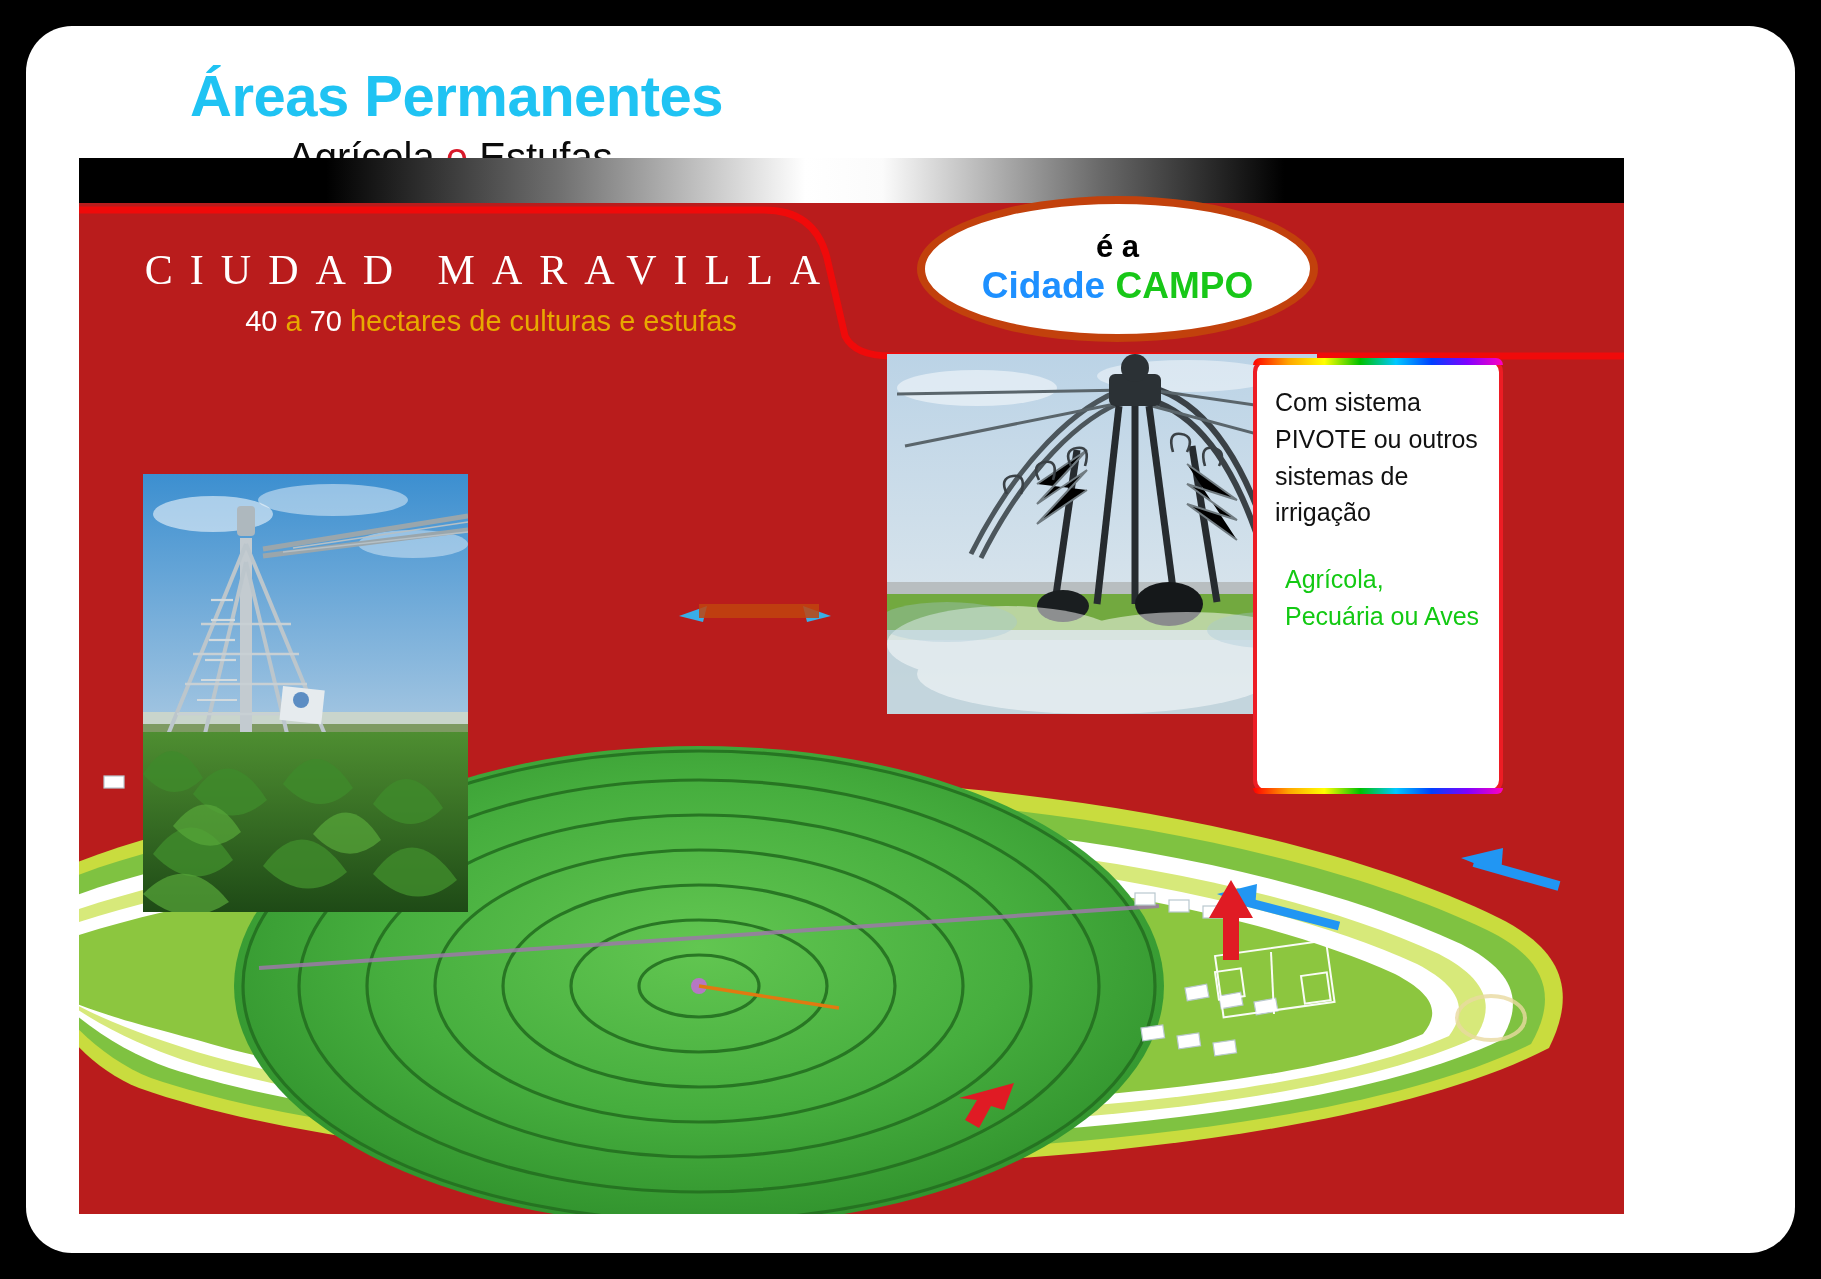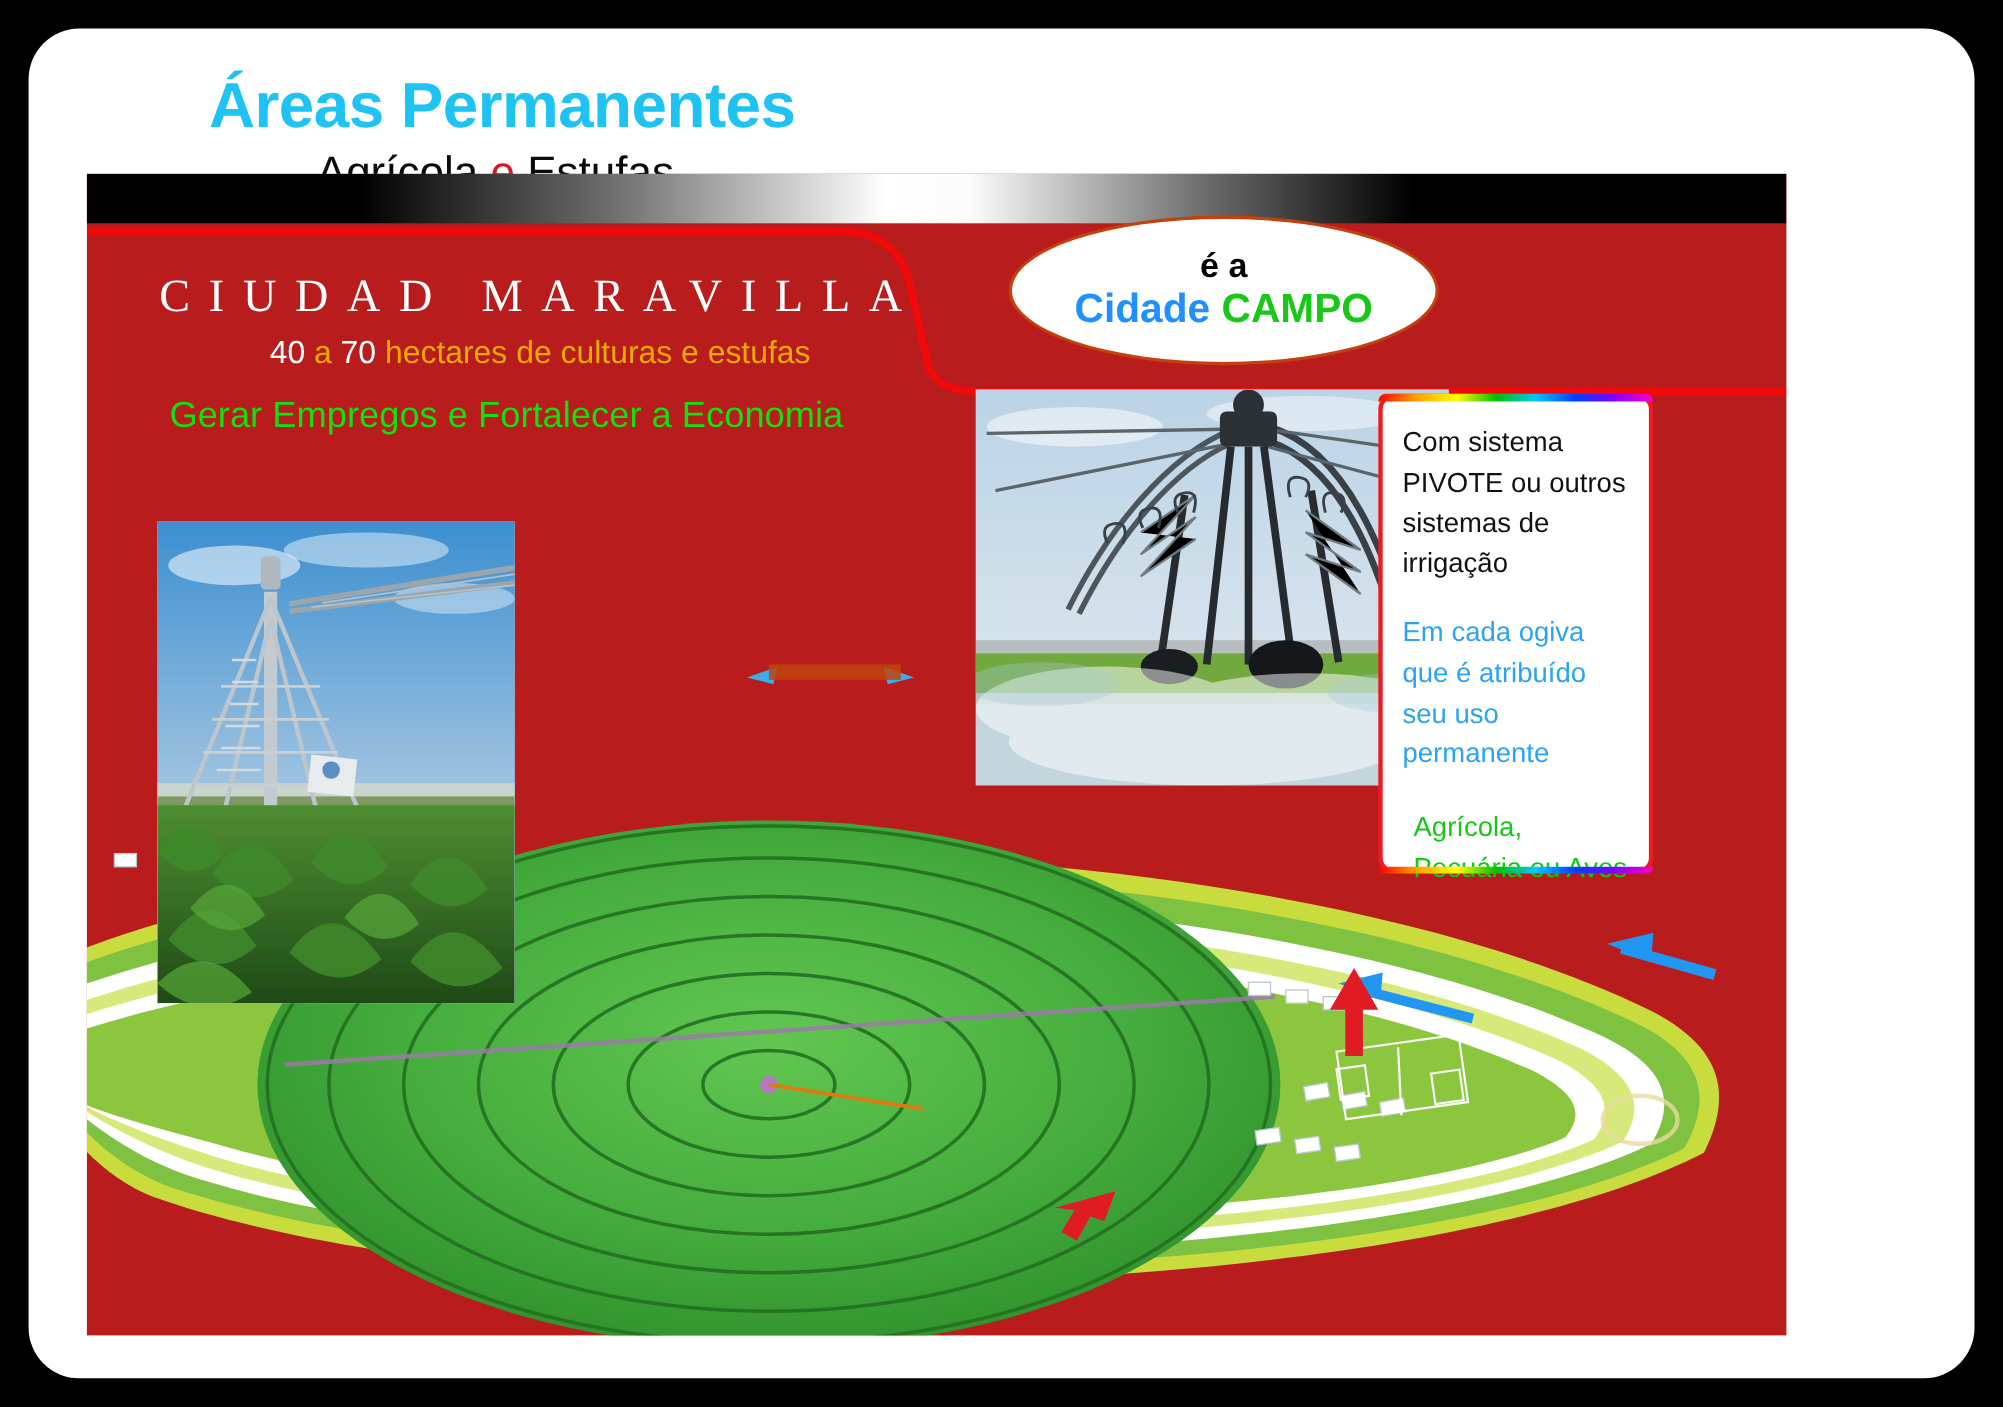--- a/index.html
+++ b/index.html
@@ -42,21 +42,21 @@
   #cm-sub .w{color:#ffffff;}
 
   #green-line{
     position:absolute;left:75px;top:200px;
     font-size:33px;color:#11E011;white-space:nowrap;
   }
 
   
   #ellipse{
     position:absolute;left:838px;top:38px;width:385px;height:130px;
-    background:#ffffff;border:3px solid #c2410c;border-radius:50%/50%;
+    background:#ffffff;border:8px solid #c2410c;border-radius:50%/50%;
     display:flex;flex-direction:column;align-items:center;justify-content:center;
     z-index:6;
   }
   #ell-l1{font-size:31px;color:#000;font-weight:bold;line-height:1.0;}
   #ell-l2{font-size:37px;font-weight:bold;line-height:1.15;margin-top:3px;white-space:nowrap;}
   #ell-l2 .blue{color:#1E90FF;}
   #ell-l2 .green{color:#18C718;}
 
   
   #photo-pivot{
@@ -110,21 +110,20 @@
 
     <svg id="redline" viewBox="0 0 1545 170" preserveAspectRatio="none">
       <path d="M0,14 L685,14 Q736,14 748,62 L766,140 Q776,160 812,160 L1545,160" fill="none" stroke="#F00A0A" stroke-width="7"></path>
     </svg>
 
     <div class="cm-wrap">
       <div id="cm-title">CIUDAD MARAVILLA</div>
       <div id="cm-sub"><span class="w">40</span><span> a </span><span class="w">70</span><span> hectares de culturas e estufas</span></div>
     </div>
 
-    <div id="green-line">Gerar Empregos e Fortalecer a Economia</div>
 
     <div id="ellipse">
       <div id="ell-l1">é a</div>
       <div id="ell-l2"><span class="blue">Cidade </span><span class="green">CAMPO</span></div>
     </div>
 
     <svg id="field" viewBox="0 0 1545 626" preserveAspectRatio="none">
       <defs>
         <radialGradient id="cropg" cx="50%" cy="42%" r="62%">
           <stop offset="0%" stop-color="#62C651"></stop>
@@ -356,18 +355,17 @@
         </g>
         <g fill="#A7C8D8" opacity=".35">
           <ellipse cx="60" cy="268" rx="70" ry="20"></ellipse>
           <ellipse cx="380" cy="276" rx="60" ry="18"></ellipse>
         </g>
       </svg>
     </div>
 
     <div id="infobox">
       <div class="ib-black">Com sistema PIVOTE ou outros sistemas de irrigação</div>
-      <div class="ib-blue">Em cada ogiva que é atribuído seu uso permanente</div>
       <div class="ib-green">Agrícola, Pecuária ou Aves</div>
     </div>
 
   </div>
 </div>
 
 </body></html>

